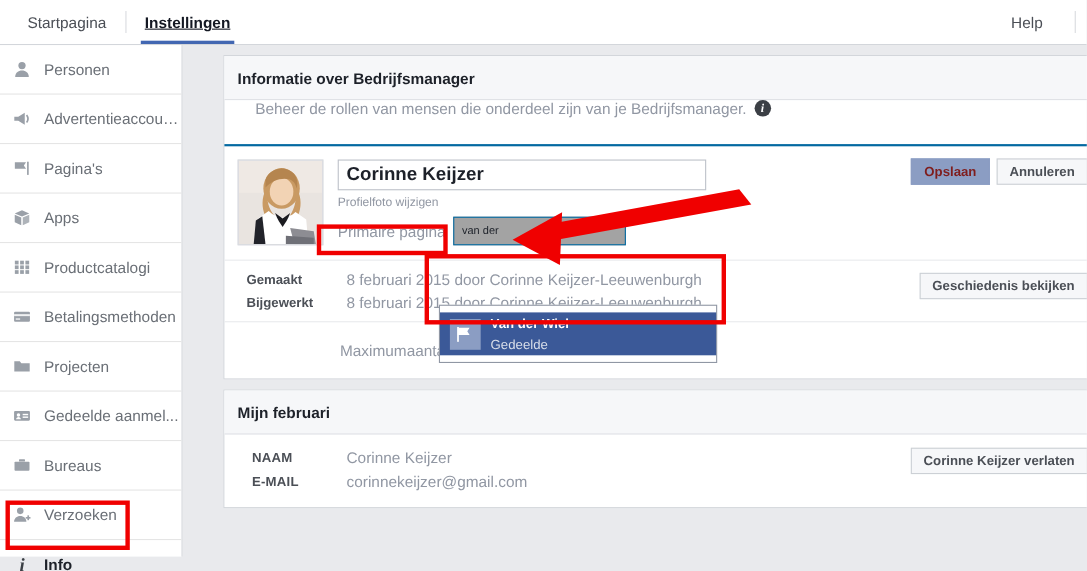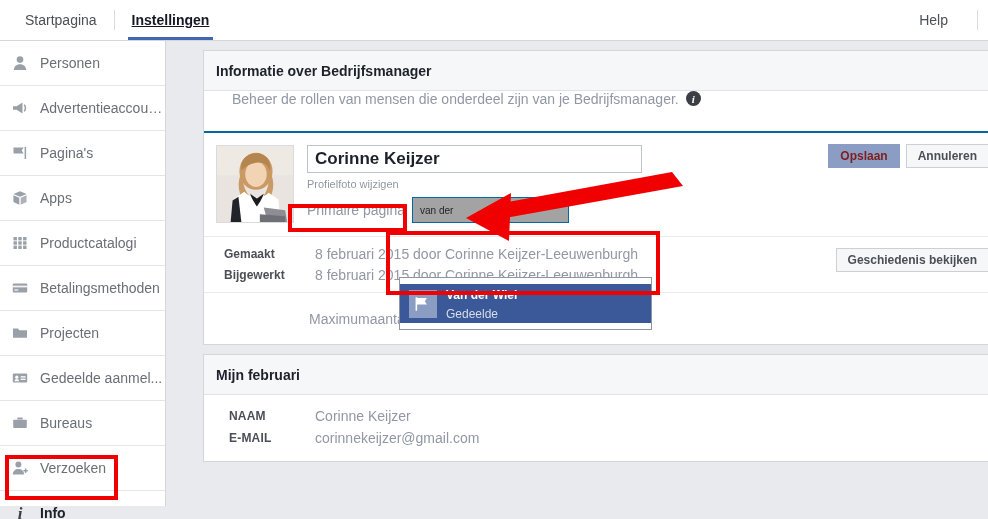--- a/index.html
+++ b/index.html
@@ -414,20 +414,21 @@
       <div class="card-head">Mijn februari</div>
       <div class="data-body">
         <div class="data-line">
           <div class="data-key">NAAM</div>
           <div class="data-val">Corinne Keijzer</div>
         </div>
         <div class="data-line">
           <div class="data-key">E-MAIL</div>
           <div class="data-val">corinnekeijzer@gmail.com</div>
         </div>
+        <div class="btn leave-btn">Corinne Keijzer verlaten</div>
       </div>
     </div>
 
     <div class="typeahead">
       <div class="ta-item">
         <span class="ta-ico">
           <svg width="18" height="18" viewBox="0 0 16 16" fill="#ffffff">
             <path d="M2 2.6h9.5l-1.9 2.9 1.9 2.9H2z"></path>
               <rect x="1.4" y="2" width="1.4" height="12"></rect>
           </svg>

